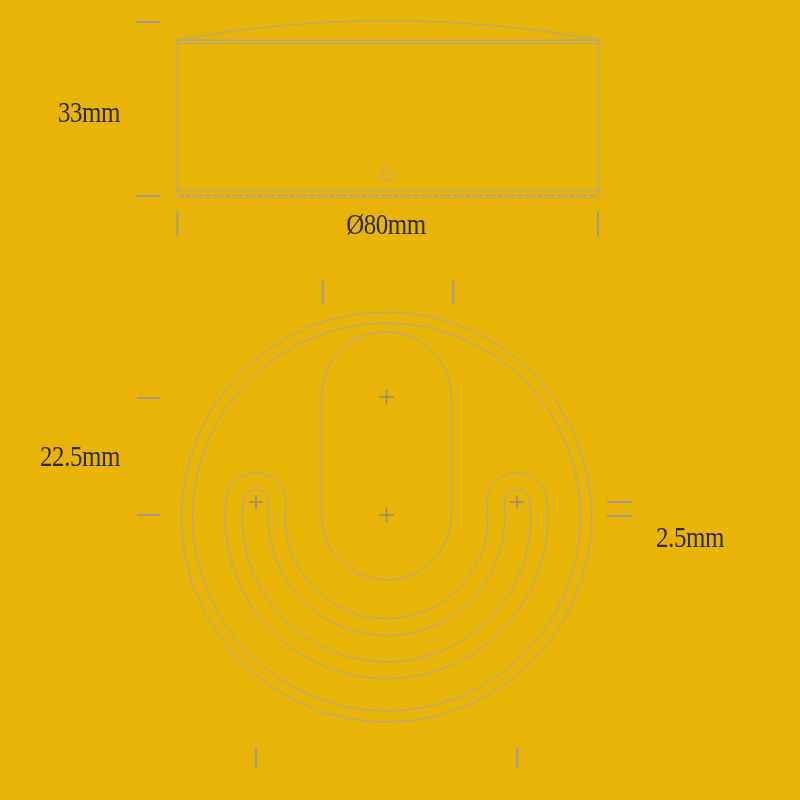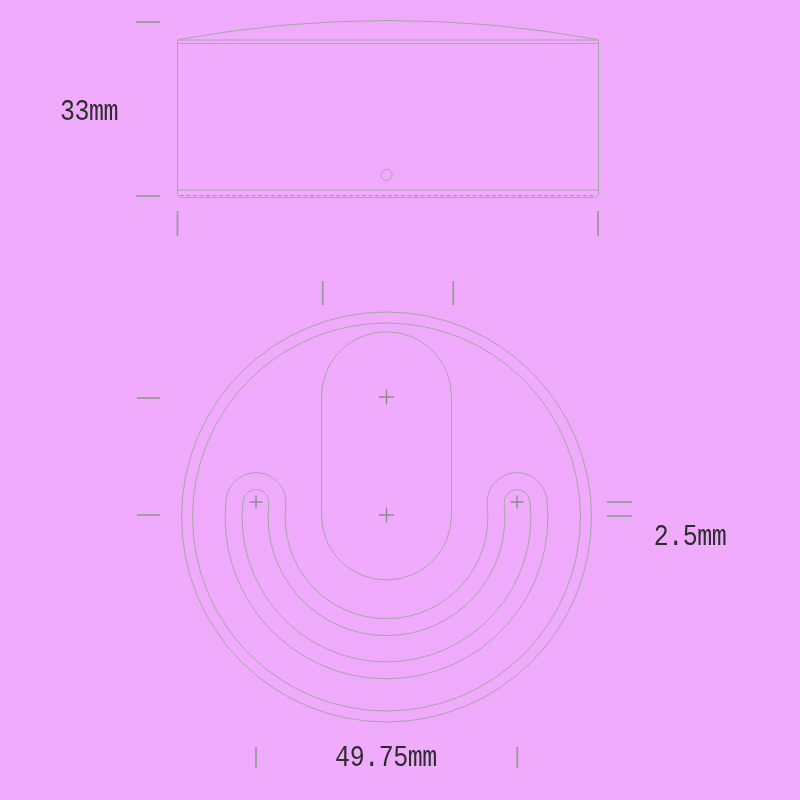--- a/index.html
+++ b/index.html
@@ -1,20 +1,20 @@
 <!DOCTYPE html>
 <html><head>
 <meta charset="utf-8">
 <style>
   html,body{margin:0;padding:0;background:#ffffff;}
   .canvas{
     position:relative;
     width:800px;height:800px;
-    background:#f0abfc;
-    font-family:Liberation Mono, monospace;
+    background:#eab308;
+    font-family:Liberation Serif, serif;
     overflow:hidden;
   }
   .drawing-svg{position:absolute;left:0;top:0;}
   .dim-label{
     position:absolute;
     transform:translate(-50%,-50%);
     font-size:29px;
     color:#2d2d2d;
     white-space:nowrap;
     line-height:1;
@@ -90,24 +90,27 @@
       <path d="M607,516 H632"></path>
       <path d="M256,747 V768"></path>
       <path d="M517.3,747 V768"></path>
     </g>
   </svg>
 
   <div class="dim-label" style="left:89px;top:112px">
     <span>33mm</span>
   </div>
 
+  <div class="dim-label" style="left:386px;top:224px">
+    <span>Ø80mm</span>
+  </div>
 
 
+  <div class="dim-label" style="left:80px;top:456px">
+    <span>22.5mm</span>
+  </div>
 
   <div class="dim-label" style="left:690px;top:537px">
     <span>2.5mm</span>
   </div>
 
-  <div class="dim-label" style="left:386px;top:758px">
-    <span>49.75mm</span>
-  </div>
 
 </div>
 
 </body></html>

